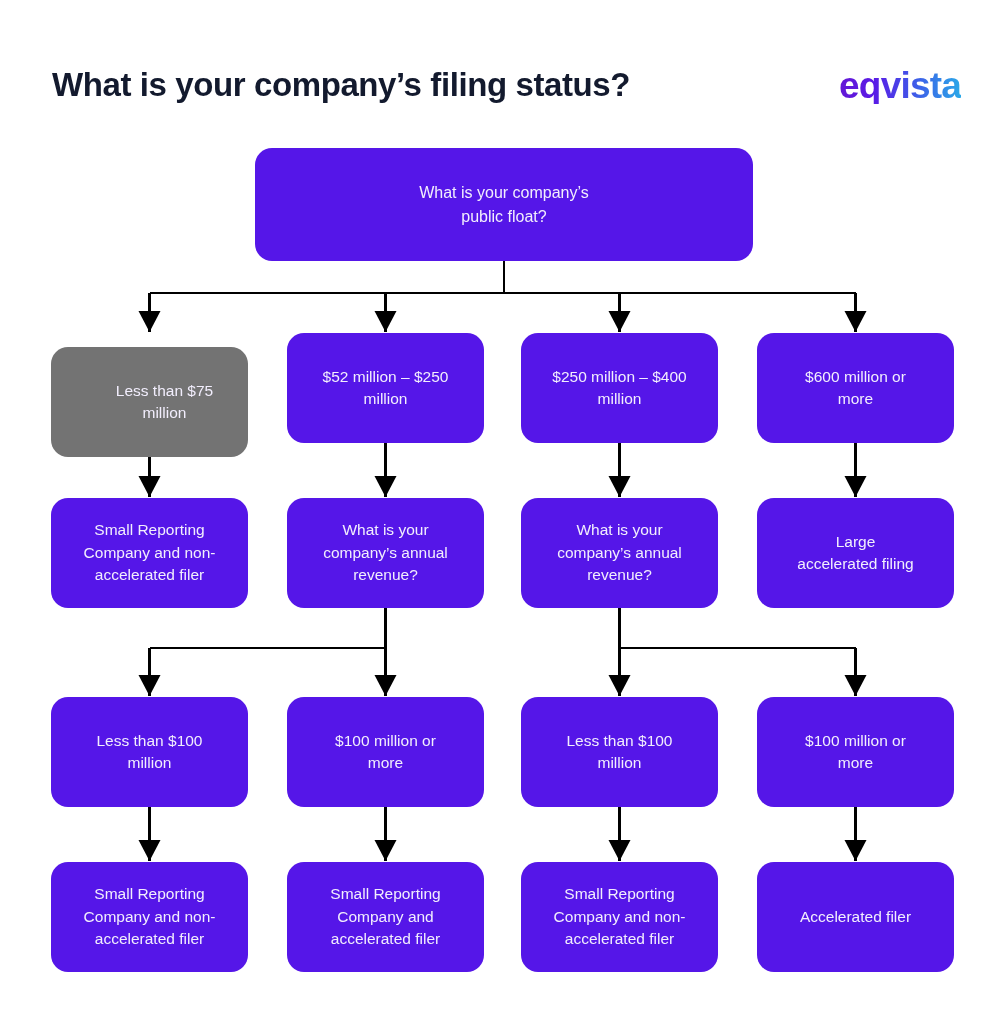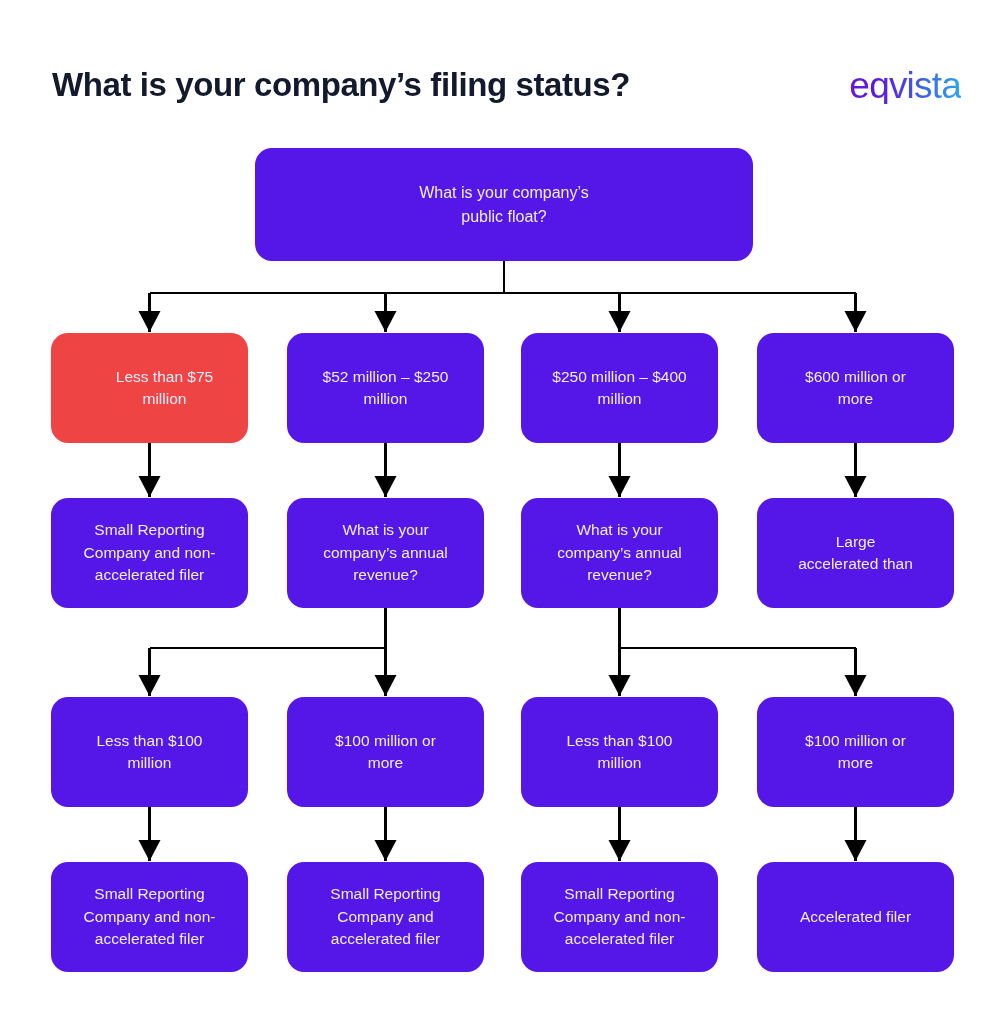--- a/index.html
+++ b/index.html
@@ -35,21 +35,21 @@
     font-weight: 700;
     letter-spacing: -0.4px;
     color: #131a2e;
     white-space: nowrap;
   }
   #brand-logo {
     position: absolute;
     right: 46px;
     top: 45px;
     font-size: 37px;
-    font-weight: 400;
+    font-weight: 700;
     letter-spacing: -0.8px;
     line-height: 1;
     background: linear-gradient(90deg, #6418d6 0%, #5a1ae6 28%, #3f5ae8 62%, #2aa8e8 100%);
     -webkit-background-clip: text;
     background-clip: text;
     color: transparent;
     -webkit-text-fill-color: transparent;
   }
 
   
@@ -139,21 +139,21 @@
         <line x1="619.5" y1="807" x2="619.5" y2="861" stroke="#000000" stroke-width="2.5" shape-rendering="crispEdges"></line>
         <polygon points="608.5,840 630.5,840 619.5,861" fill="#000000"></polygon>
         <line x1="855.5" y1="807" x2="855.5" y2="861" stroke="#000000" stroke-width="2.5" shape-rendering="crispEdges"></line>
         <polygon points="844.5,840 866.5,840 855.5,861" fill="#000000"></polygon>
       </svg>
     <div id="nodes-layer">
         <div class="node root" style="left: 255px; top: 148px; width: 498px; height: 113px; background: rgb(85, 22, 232);">
           <span class="node-label" style="color: rgb(242, 238, 253);">What is your company’s
 public float?</span>
         </div>
-        <div class="node" style="left: 51px; top: 333px; width: 197px; height: 110px; background: #ef4444; padding-left: 44px;">
+        <div class="node" style="left: 51px; top: 347px; width: 197px; height: 110px; background: #737373; padding-left: 44px;">
           <span class="node-label" style="color: rgb(242, 238, 253);">Less than $75
 million</span>
         </div>
         <div class="node" style="left: 287px; top: 333px; width: 197px; height: 110px; background: rgb(85, 22, 232);">
           <span class="node-label" style="color: rgb(242, 238, 253);">$52 million – $250
 million</span>
         </div>
         <div class="node" style="left: 521px; top: 333px; width: 197px; height: 110px; background: rgb(85, 22, 232);">
           <span class="node-label" style="color: rgb(242, 238, 253);">$250 million – $400
 million</span>
@@ -172,21 +172,21 @@
 company’s annual
 revenue?</span>
         </div>
         <div class="node" style="left: 521px; top: 498px; width: 197px; height: 110px; background: rgb(85, 22, 232);">
           <span class="node-label" style="color: rgb(242, 238, 253);">What is your
 company’s annual
 revenue?</span>
         </div>
         <div class="node" style="left: 757px; top: 498px; width: 197px; height: 110px; background: rgb(85, 22, 232);">
           <span class="node-label" style="color: rgb(242, 238, 253);">Large
-accelerated than</span>
+accelerated filing</span>
         </div>
         <div class="node" style="left: 51px; top: 697px; width: 197px; height: 110px; background: rgb(85, 22, 232);">
           <span class="node-label" style="color: rgb(242, 238, 253);">Less than $100
 million</span>
         </div>
         <div class="node" style="left: 287px; top: 697px; width: 197px; height: 110px; background: rgb(85, 22, 232);">
           <span class="node-label" style="color: rgb(242, 238, 253);">$100 million or
 more</span>
         </div>
         <div class="node" style="left: 521px; top: 697px; width: 197px; height: 110px; background: rgb(85, 22, 232);">

